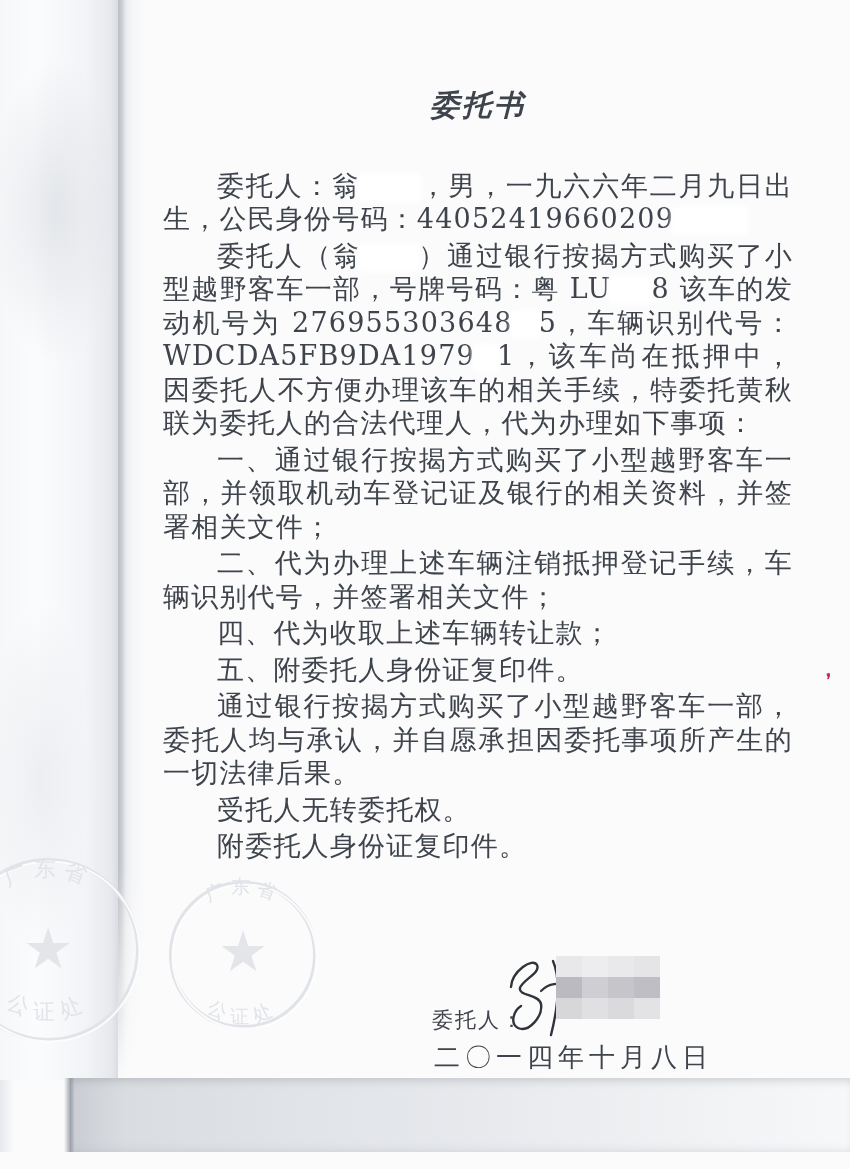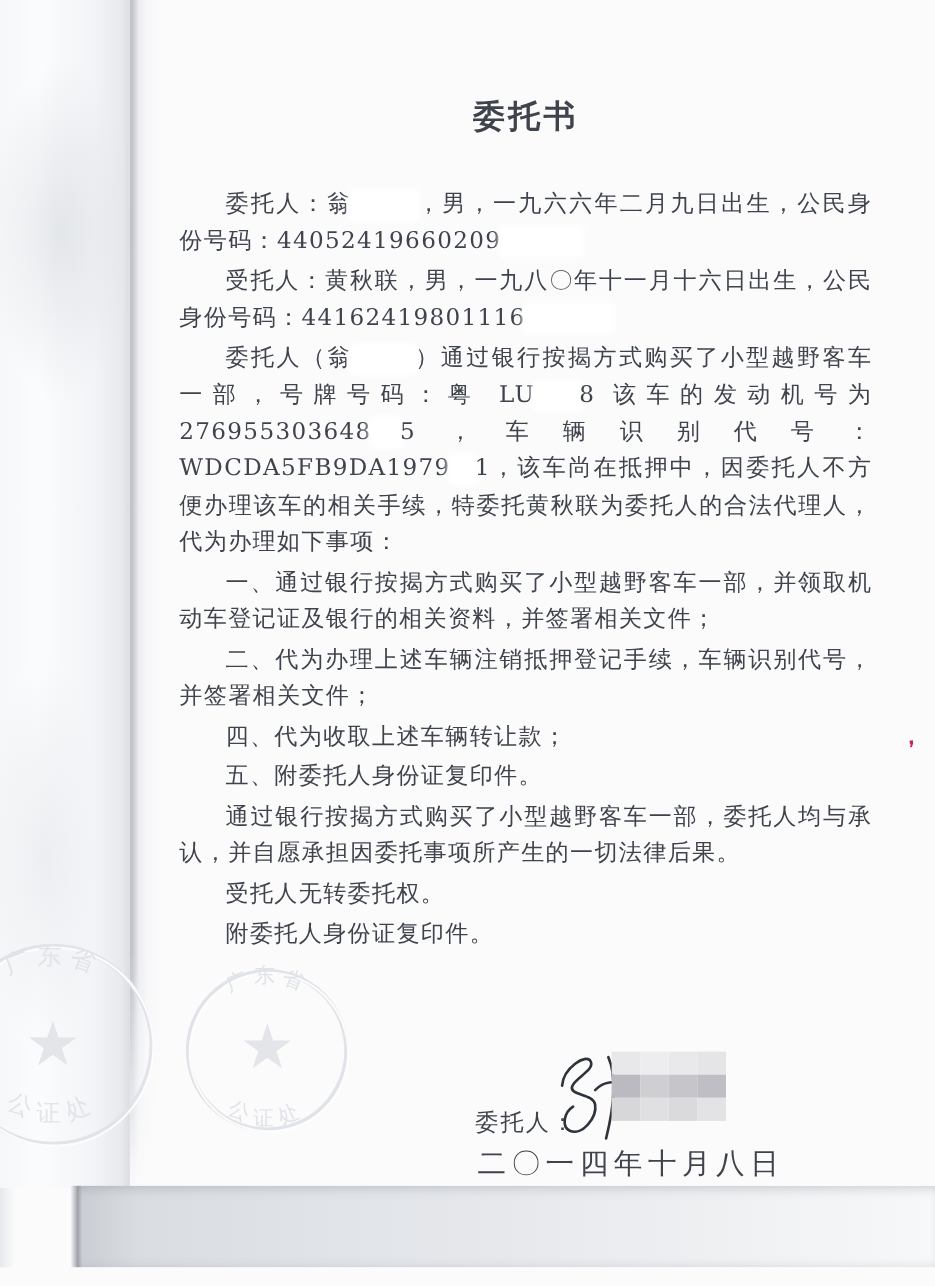--- a/index.html
+++ b/index.html
@@ -51,26 +51,27 @@
     position:absolute;left:163px;top:88px;width:630px;
   }
   h1.doc-title{
     margin:0 0 46px 0;
     text-align:center;
     font-size:29px;
     font-weight:600;
     letter-spacing:3px;
     line-height:1.2;
     color:var(--ink,#3f444c);
+    font-style:italic;
   }
   .doc-body p{
     margin:0 0 3px 0;
     text-indent:2em;
     text-align:justify;
-    font-size:21px;
+    font-size:27px;
     line-height:33.5px;
     letter-spacing:1.2px;
   }
   .redact{
     display:inline-block;
     height:23px;
     background:#ffffff;
     box-shadow:0 0 5px 3px rgba(255,255,255,.95);
     vertical-align:middle;
     border-radius:2px;
@@ -140,21 +141,20 @@
     </text>
     <text font-size="19" fill="#dfe2e7" letter-spacing="7">
       <textPath href="#arcBotB" startOffset="50%" text-anchor="middle">公证处</textPath>
     </text>
   </svg>
 
   <div class="content">
     <h1 class="doc-title">委托书</h1>
     <div class="doc-body">
         <p><span>委托人：翁</span><span class="redact" style="width: 58px;"></span><span>，男，一九六六年二月九日出生，公民身份号码：44052419660209</span><span class="redact" style="width: 72px;"></span></p>
-        <p><span>受托人：黄秋联，男，一九八〇年十一月十六日出生，公民身份号码：44162419801116</span><span class="redact" style="width: 78px;"></span></p>
         <p><span>委托人（翁</span><span class="redact" style="width: 56px;"></span><span>）通过银行按揭方式购买了小型越野客车一部，号牌号码：粤 LU</span><span class="redact" style="width: 40px;"></span><span>8 该车的发动机号为 276955303648</span><span class="redact" style="width: 26px;"></span><span>5，车辆识别代号：WDCDA5FB9DA1979</span><span class="redact" style="width: 22px;"></span><span>1，该车尚在抵押中，因委托人不方便办理该车的相关手续，特委托黄秋联为委托人的合法代理人，代为办理如下事项：</span></p>
         <p><span>一、通过银行按揭方式购买了小型越野客车一部，并领取机动车登记证及银行的相关资料，并签署相关文件；</span></p>
         <p><span>二、代为办理上述车辆注销抵押登记手续，车辆识别代号，并签署相关文件；</span></p>
         <p><span>四、代为收取上述车辆转让款；</span></p>
         <p><span>五、附委托人身份证复印件。</span></p>
         <p><span>通过银行按揭方式购买了小型越野客车一部，委托人均与承认，并自愿承担因委托事项所产生的一切法律后果。</span></p>
         <p><span>受托人无转委托权。</span></p>
         <p><span>附委托人身份证复印件。</span></p>
       </div>
   </div>

